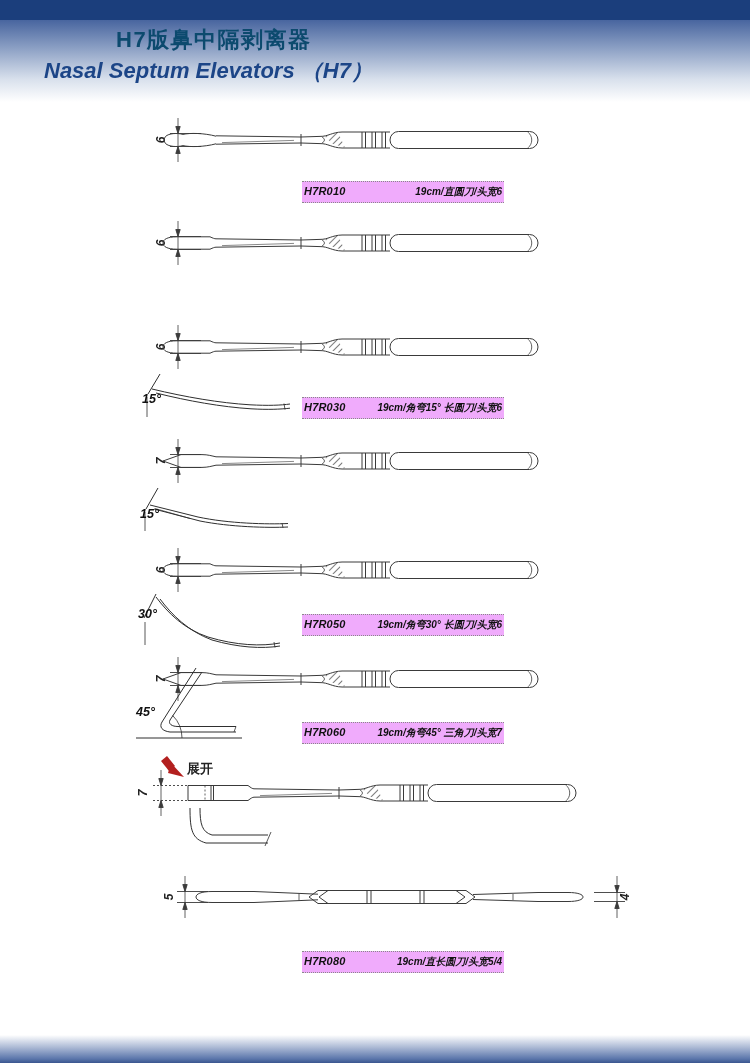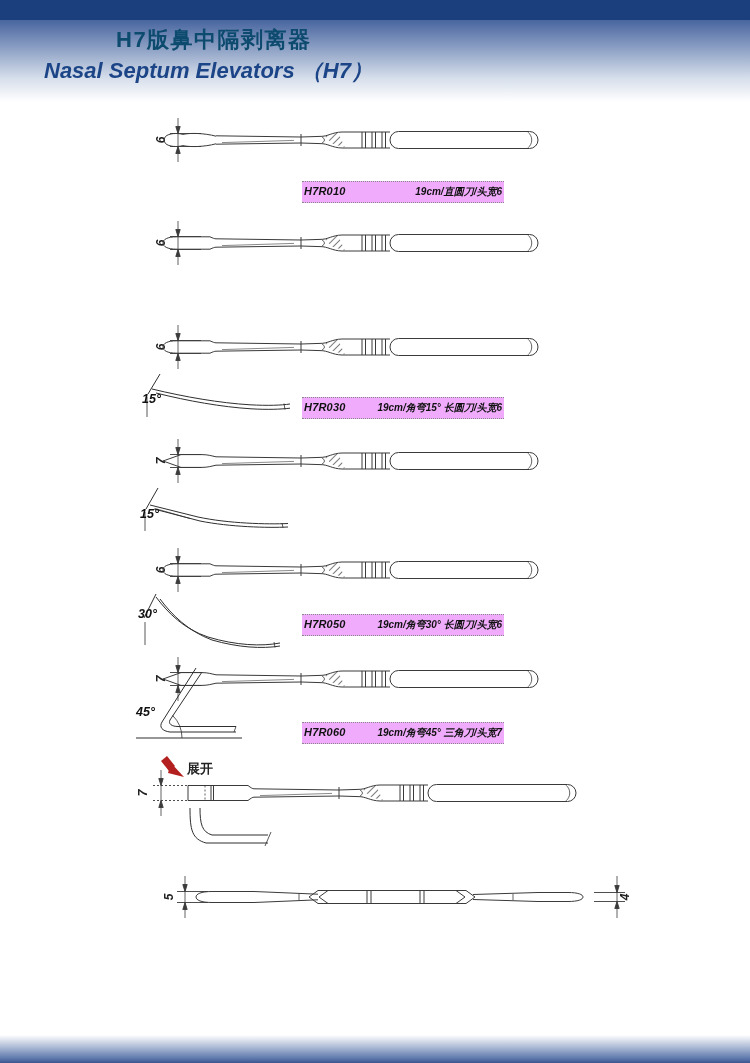--- a/index.html
+++ b/index.html
@@ -238,15 +238,19 @@
       <path d="M131,24.6 L131,31.4" stroke-width="0.8"></path>
       <path d="M150,21.5 L298,21.5 M150,34.5 L298,34.5"></path>
       <path d="M150,21.5 L141,28 L150,34.5 M160,21.5 L151,28 L160,34.5"></path>
       <path d="M298,21.5 L307,28 L298,34.5 M288,21.5 L297,28 L288,34.5"></path>
       <path d="M199,21.5 L199,34.5 M203,21.5 L203,34.5 M252,21.5 L252,34.5 M256,21.5 L256,34.5"></path>
       <path d="M305,25.5 L370,23.5 M305,30.5 L370,32.5"></path>
       <path d="M345,25 L345,31" stroke-width="0.8"></path>
       <path d="M370,23.5 L400,23.5 C410,23.5 415,25.5 415,28 C415,30.5 410,32.5 400,32.5 L370,32.5"></path>
     </g>
   </svg>
+  <div class="plabel" style="left:302px;top:951px">
+    <span class="model">H7R080</span>
+    <span class="spec">19cm/直长圆刀/头宽5/4</span>
+  </div>
 
   <div class="footer"></div>
 </div>
 
 </body></html>

